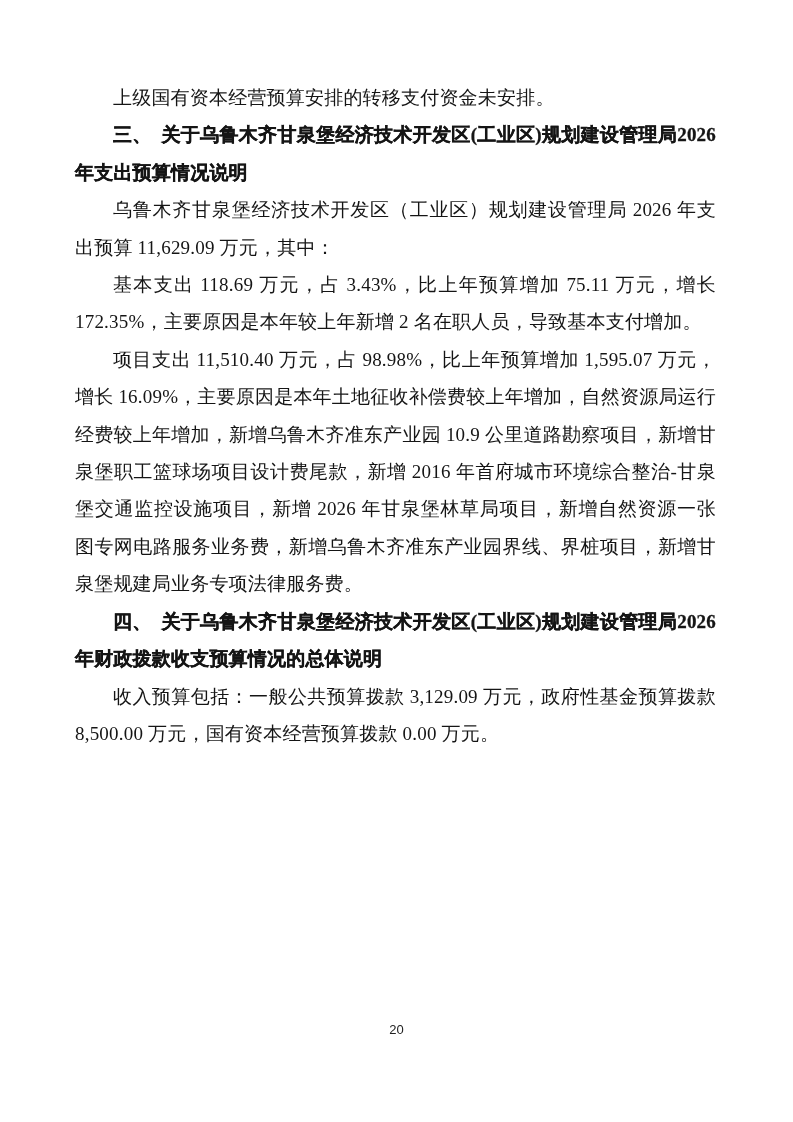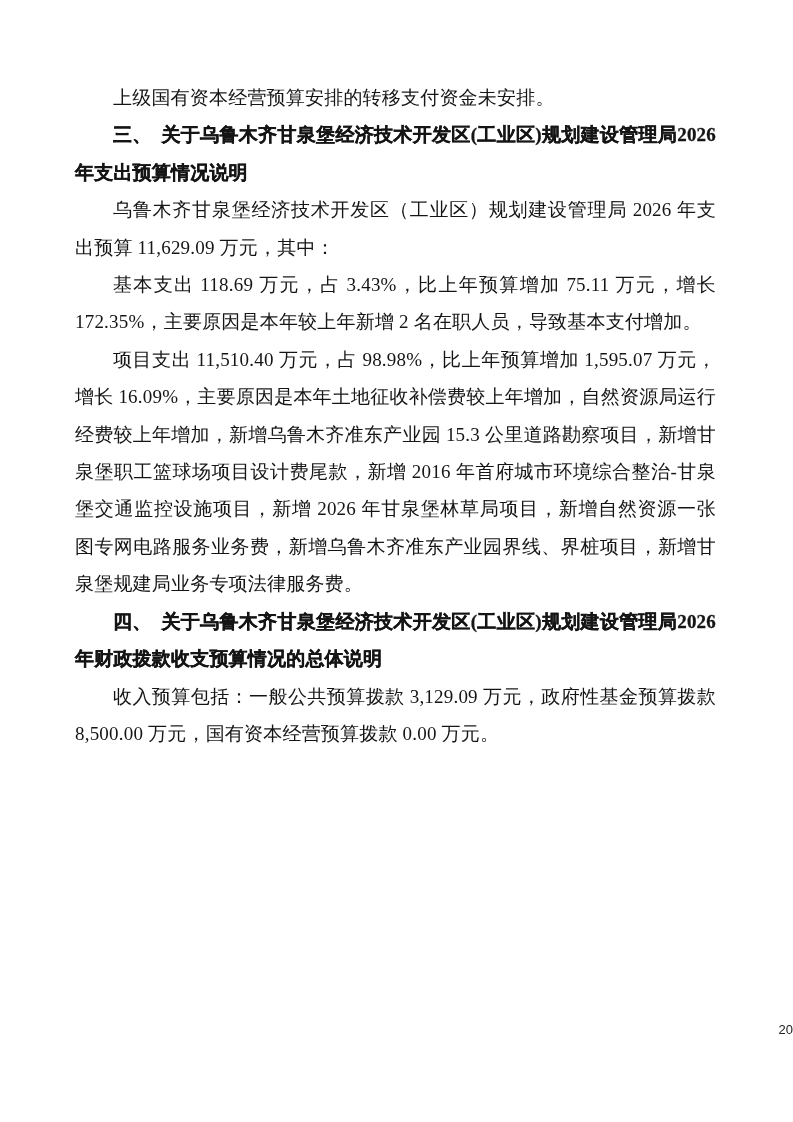--- a/index.html
+++ b/index.html
@@ -34,35 +34,35 @@
     margin: 0;
     text-indent: 38px;
     font-weight: 700;
     -webkit-text-stroke: 0.3px #151515;
   }
   .footer {
     position: absolute;
     left: 0;
     right: 0;
     top: 1022px;
-    text-align: right;
+    text-align: center;
     font-family: "Liberation Sans", "DejaVu Sans", sans-serif;
     font-size: 13px;
     color: #222222;
   }
 </style>
 </head>
 <body>
 
 <div class="page">
   <div class="content">
       <div class="para">上级国有资本经营预算安排的转移支付资金未安排。</div>
       <div class="heading">三、 关于乌鲁木齐甘泉堡经济技术开发区(工业区)规划建设管理局2026年支出预算情况说明</div>
       <div class="para">乌鲁木齐甘泉堡经济技术开发区（工业区）规划建设管理局 2026 年支出预算 11,629.09 万元，其中：</div>
       <div class="para">基本支出 118.69 万元，占 3.43%，比上年预算增加 75.11 万元，增长 172.35%，主要原因是本年较上年新增 2 名在职人员，导致基本支付增加。</div>
-      <div class="para">项目支出 11,510.40 万元，占 98.98%，比上年预算增加 1,595.07 万元，增长 16.09%，主要原因是本年土地征收补偿费较上年增加，自然资源局运行经费较上年增加，新增乌鲁木齐准东产业园 15.3 公里道路勘察项目，新增甘泉堡职工篮球场项目设计费尾款，新增 2016 年首府城市环境综合整治-甘泉堡交通监控设施项目，新增 2026 年甘泉堡林草局项目，新增自然资源一张图专网电路服务业务费，新增乌鲁木齐准东产业园界线、界桩项目，新增甘泉堡规建局业务专项法律服务费。</div>
+      <div class="para">项目支出 11,510.40 万元，占 98.98%，比上年预算增加 1,595.07 万元，增长 16.09%，主要原因是本年土地征收补偿费较上年增加，自然资源局运行经费较上年增加，新增乌鲁木齐准东产业园 10.9 公里道路勘察项目，新增甘泉堡职工篮球场项目设计费尾款，新增 2016 年首府城市环境综合整治-甘泉堡交通监控设施项目，新增 2026 年甘泉堡林草局项目，新增自然资源一张图专网电路服务业务费，新增乌鲁木齐准东产业园界线、界桩项目，新增甘泉堡规建局业务专项法律服务费。</div>
       <div class="heading">四、 关于乌鲁木齐甘泉堡经济技术开发区(工业区)规划建设管理局2026年财政拨款收支预算情况的总体说明</div>
       <div class="para">收入预算包括：一般公共预算拨款 3,129.09 万元，政府性基金预算拨款 8,500.00 万元，国有资本经营预算拨款 0.00 万元。</div>
     </div>
   <div class="footer">
     <span>20</span>
   </div>
 </div>
 
 </body></html>

